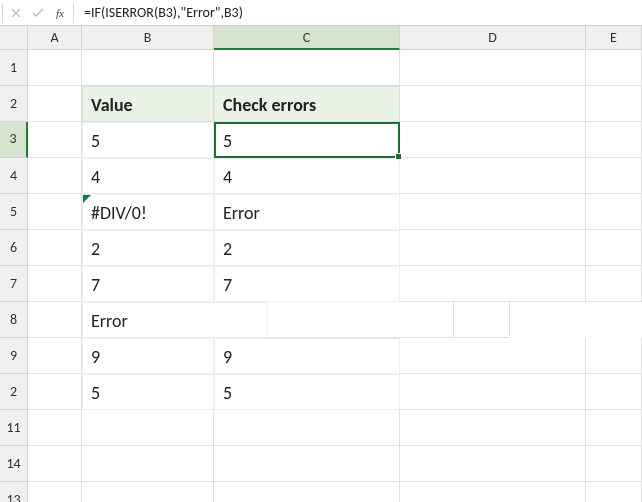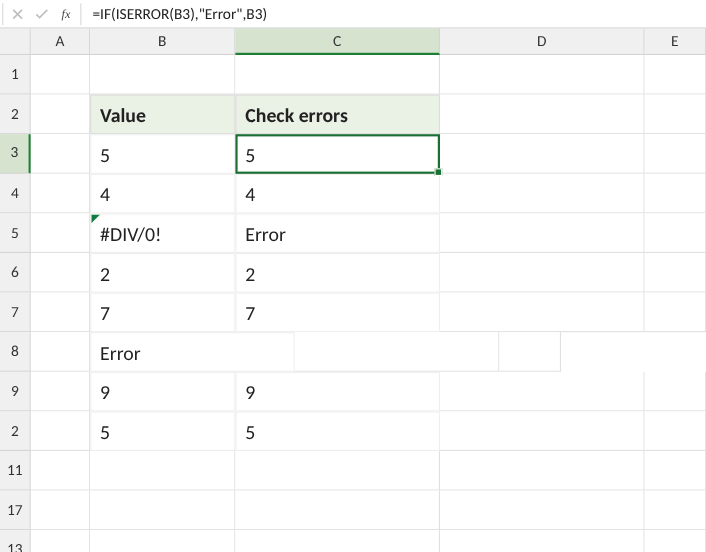--- a/index.html
+++ b/index.html
@@ -181,21 +181,21 @@
     <div class="row-header">2</div>
     <div class="row-header active">3</div>
     <div class="row-header">4</div>
     <div class="row-header">5</div>
     <div class="row-header">6</div>
     <div class="row-header">7</div>
     <div class="row-header">8</div>
     <div class="row-header">9</div>
     <div class="row-header">2</div>
     <div class="row-header">11</div>
-    <div class="row-header">17</div>
+    <div class="row-header">14</div>
     <div class="row-header">13</div>
   </div>
 
   <div class="cells">
 
     <div class="row">
       <div class="cell" style="width:54px"></div>
       <div class="cell" style="width:132px"></div>
       <div class="cell" style="width:186px"></div>
       <div class="cell" style="width:186px"></div>

